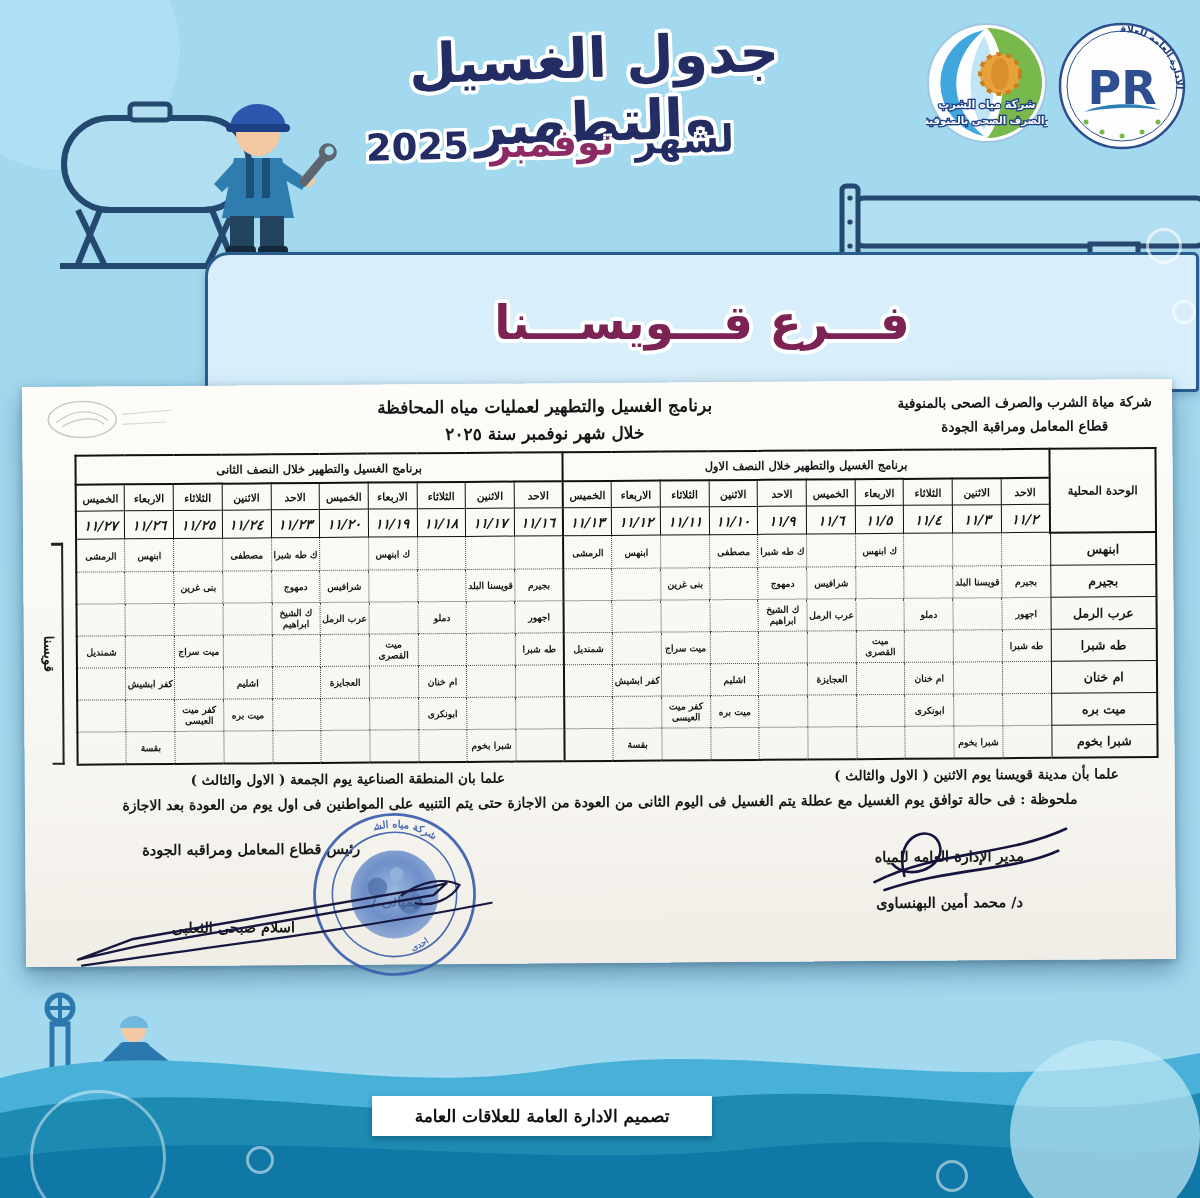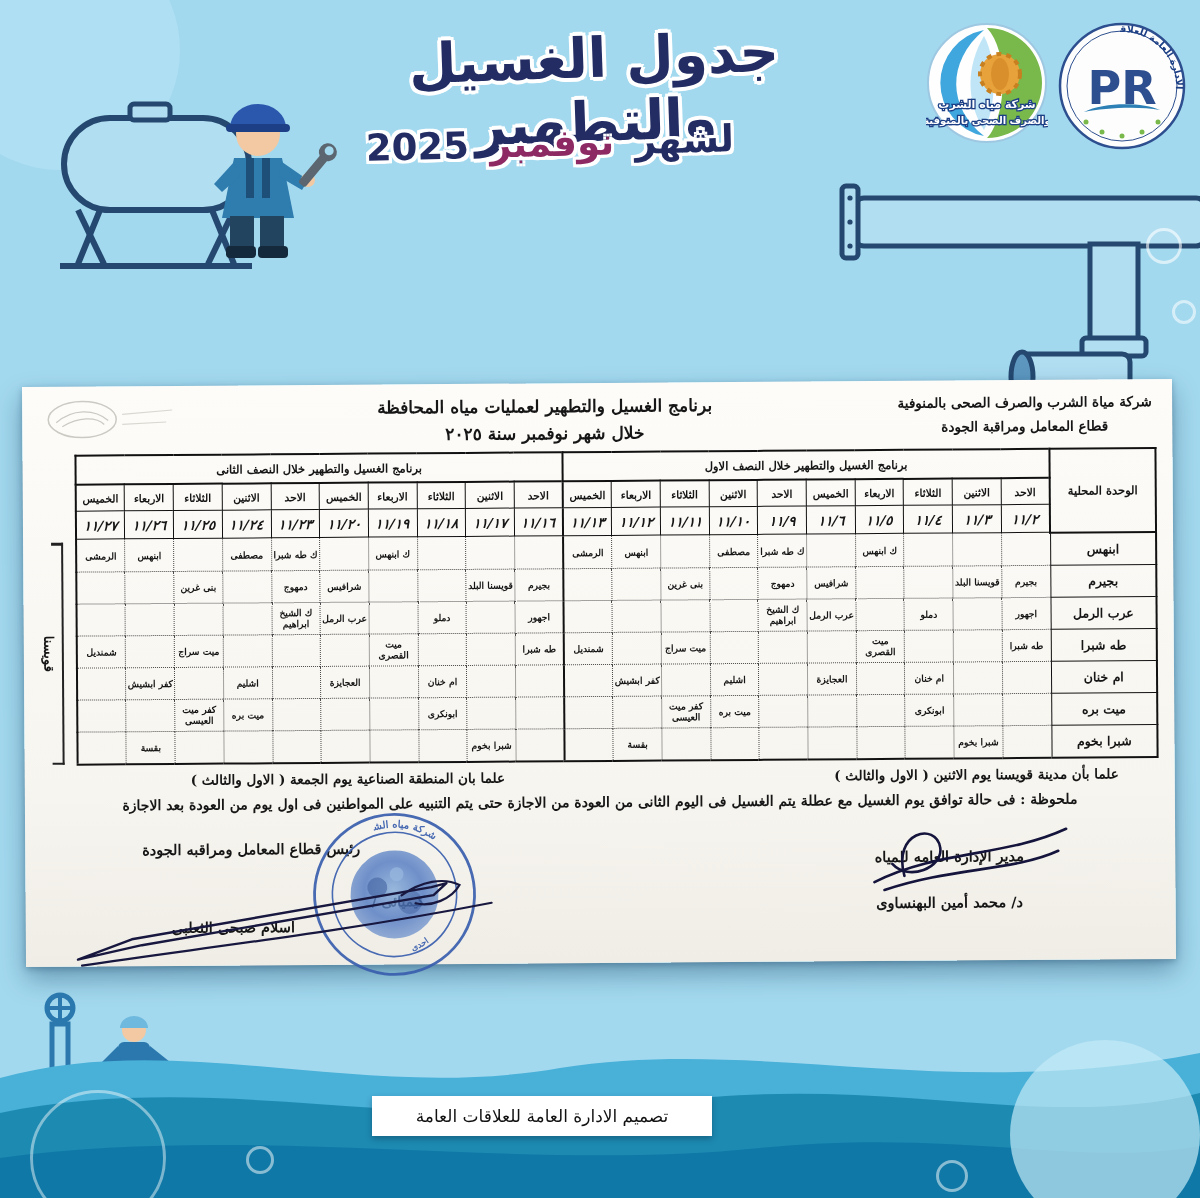--- a/index.html
+++ b/index.html
@@ -80,21 +80,21 @@
     font-family:"DejaVu Serif",serif;font-weight:bold;}
   .left-title{position:absolute;left:20px;top:24px;width:320px;text-align:center;font-size:14.5px;}
   .left-role{position:absolute;left:300px;top:78px;font-size:14px;}
   .left-name{position:absolute;left:100px;top:102px;font-size:14.5px;}
   .stamp{position:absolute;left:238px;top:-6px;width:170px;height:170px;opacity:.92;}
   .sig-scribble-l{position:absolute;left:0px;top:58px;}
 
   
   .footer-waves{position:absolute;left:0;bottom:0;}
   .credit-box{position:absolute;left:372px;top:1096px;width:340px;height:40px;background:#fff;
-    display:flex;align-items:center;justify-content:center;font-weight:normal;font-size:17px;
+    display:flex;align-items:center;justify-content:center;font-weight:bold;font-size:17px;
     color:#111;font-family:"DejaVu Serif",serif;box-shadow:0 3px 6px rgba(0,20,40,.3);}
 
   .bubble{position:absolute;border-radius:50%;}
 </style>
 </head>
 <body>
 
 <div id="canvas">
 
   <div class="bubble" style="left:-60px;top:-70px;width:240px;height:240px;background:#b9e3f4;opacity:.55"></div>
@@ -176,20 +176,23 @@
     <path d="M26,90 C45,80 85,80 102,88 C80,84 46,86 26,90 Z" fill="#2d80b5"></path>
     <g fill="#79b84a">
       <circle cx="28" cy="100" r="2.5"></circle>
         <circle cx="44" cy="110" r="2.5"></circle>
         <circle cx="64" cy="114" r="2.5"></circle>
       <circle cx="84" cy="110" r="2.5"></circle>
         <circle cx="100" cy="100" r="2.5"></circle>
     </g>
   </svg>
 
+  <div class="banner">
+    <span class="banner-text">فـــرع قـــويســـنا</span>
+  </div>
 
   <div class="doc">
 
     <div class="doc-header">
       <div class="doc-company">
         <div>شركة مياة الشرب والصرف الصحى بالمنوفية</div>
         <div>قطاع المعامل ومراقبة الجودة</div>
       </div>
       <div class="doc-title">
         <div>برنامج الغسيل والتطهير لعمليات مياه المحافظة</div>

